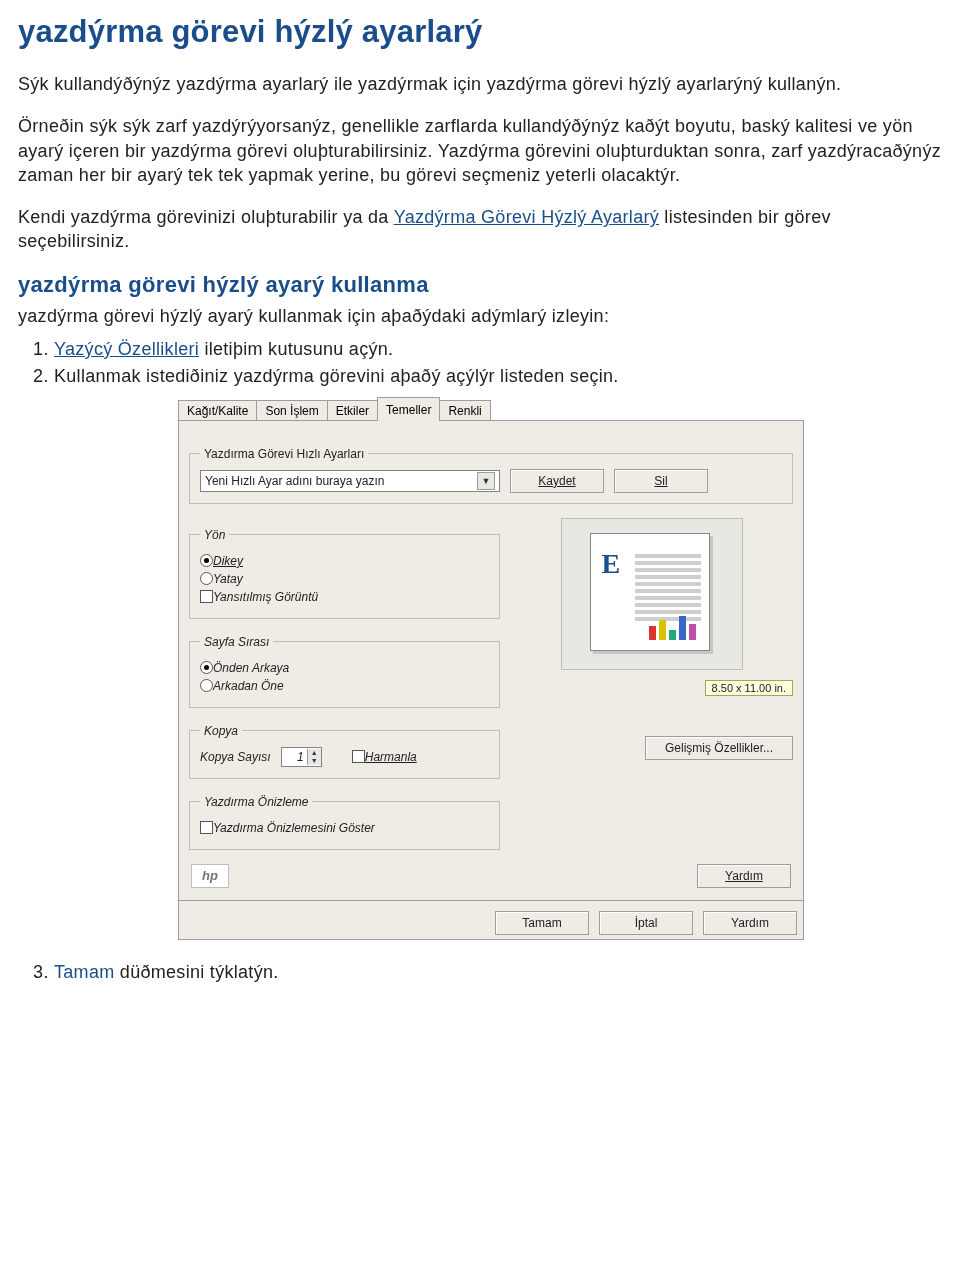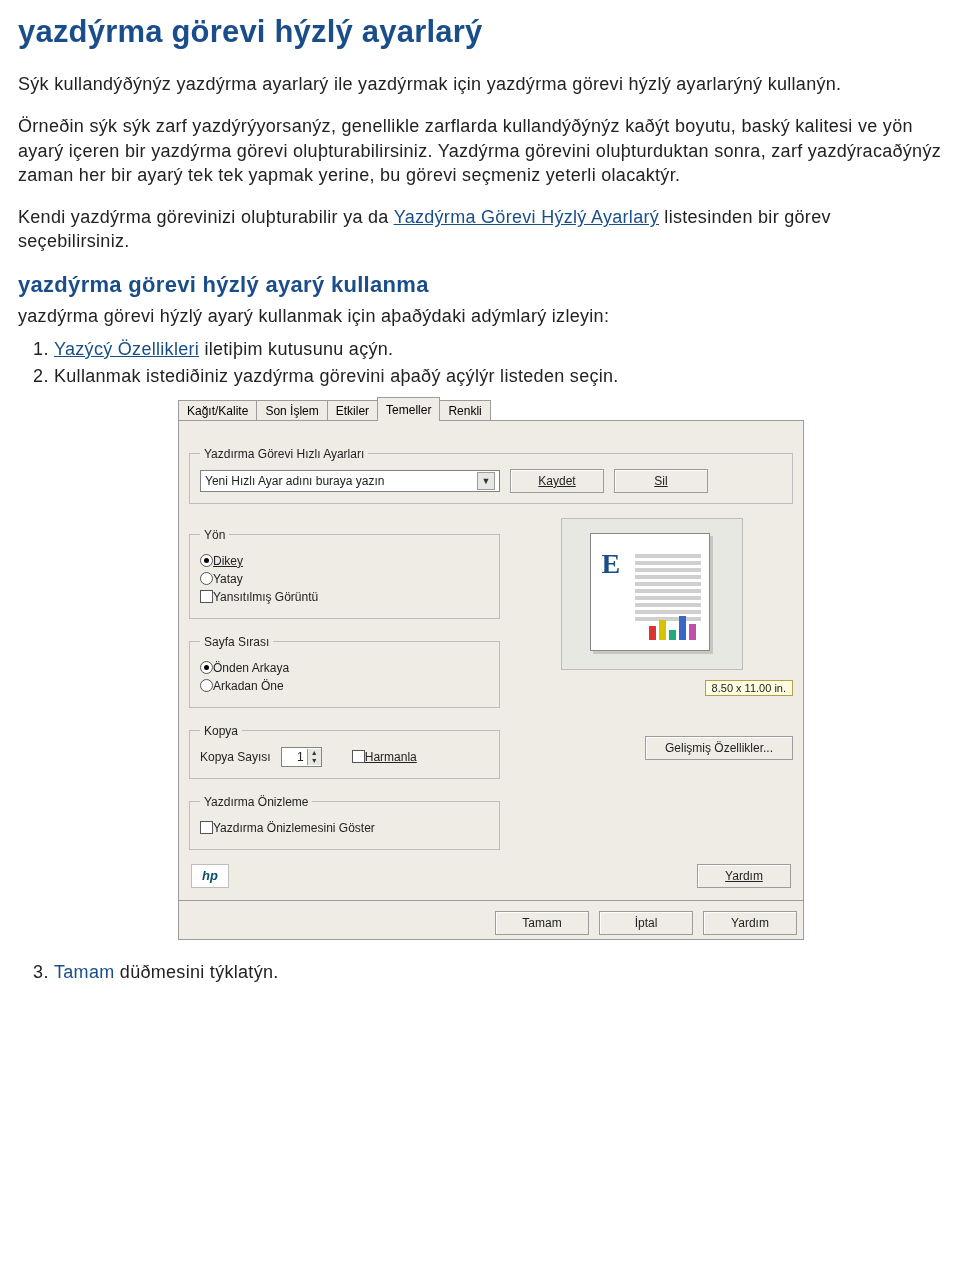--- a/index.html
+++ b/index.html
@@ -134,21 +134,21 @@
     padding: 0 8px;
     display: inline-flex;
     align-items: center;
     justify-content: center;
     box-shadow: 1px 1px 0 #fff inset;
   }
   .two-col {
     display: flex;
     gap: 12px;
   }
-  .left-col { flex: 1.05; }
+  .left-col { flex: 1.05; font-style: italic; }
   .right-col { flex: 0.95; }
   .radio-row, .check-row {
     display: flex;
     align-items: flex-start;
     gap: 0;
     margin: 4px 0;
     font-size: 12px;
   }
   .radio-dot {
     width: 11px; height: 11px; border: 1px solid #555; border-radius: 50%;
@@ -211,21 +211,21 @@
     width: 13px; height: 8px; border-left:1px solid #999; background:#e7e7e3; font-size:7px;
     display:flex; align-items:center; justify-content:center; color:#333;
   }
   .hp-row {
     display:flex; align-items:center; justify-content:space-between;
     padding: 6px 2px 2px 2px;
   }
   .hp-logo {
     width: 36px; height: 22px; border:1px solid #bdbdbd; background:#fff;
     display:flex; align-items:center; justify-content:center;
-    color:#0c4a6e; font-weight:bold; font-style:italic; font-size:13px;
+    color:#737373; font-weight:bold; font-style:italic; font-size:13px;
   }
   .footer-btns {
     display:flex; justify-content:flex-end; gap:10px;
     padding: 10px 6px 4px 6px;
     background:#efece5;
     border-left:1px solid #9c9c9c; border-right:1px solid #9c9c9c; border-bottom:1px solid #9c9c9c;
   }
 </style>
 </head>
 <body>

